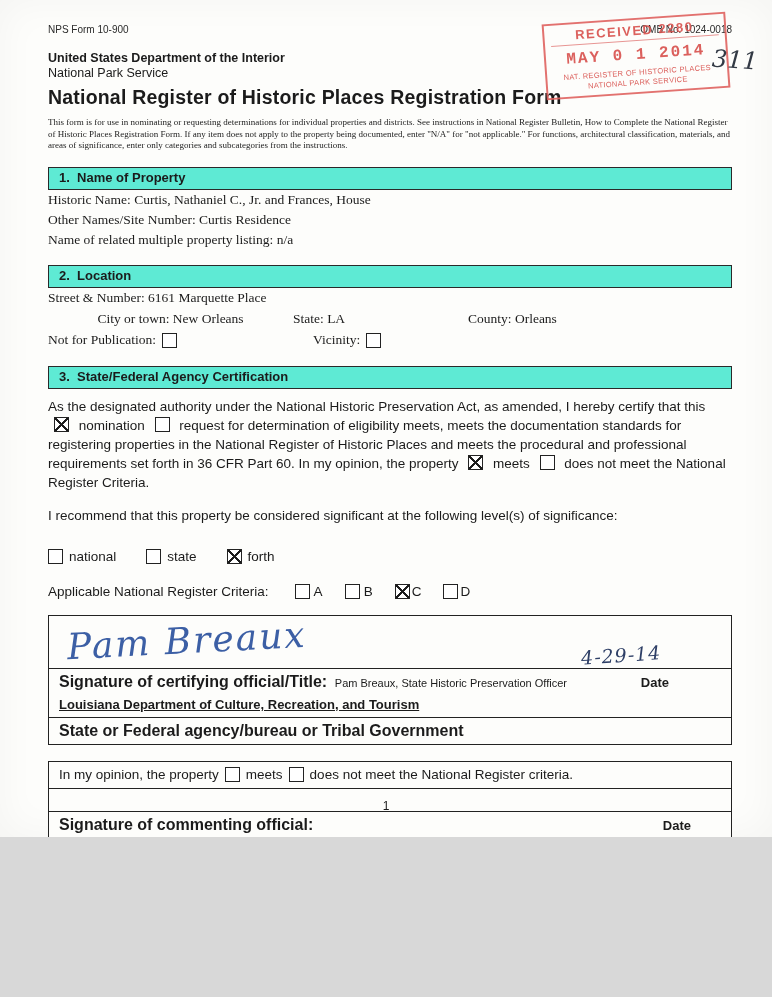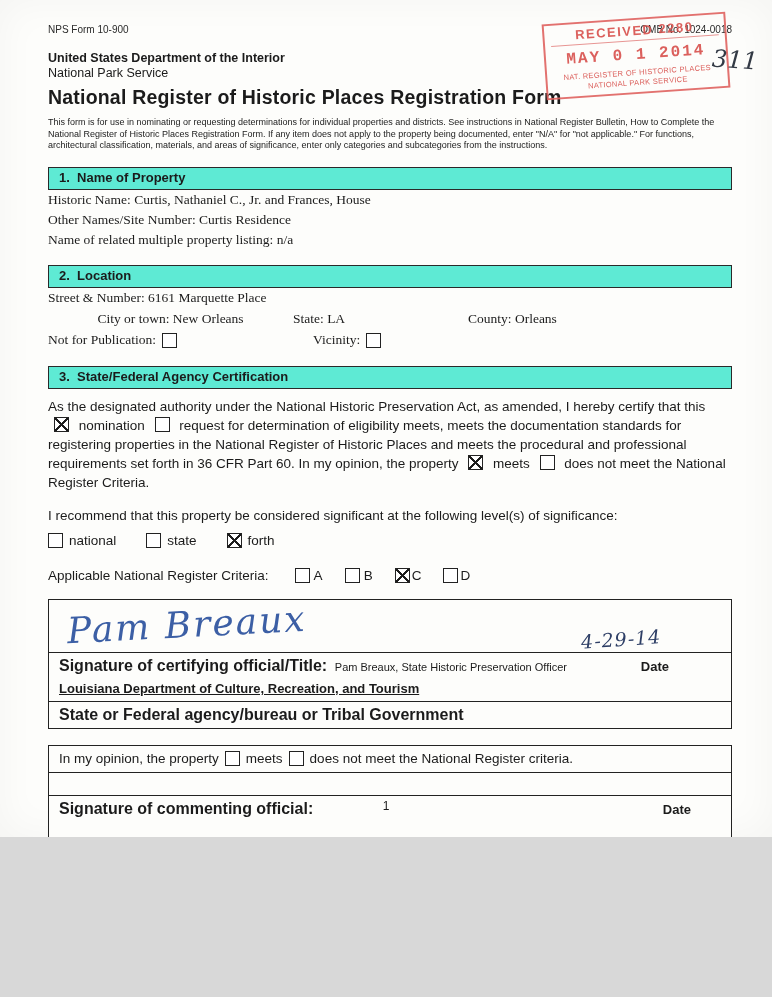--- a/index.html
+++ b/index.html
@@ -13,21 +13,21 @@
     box-sizing:border-box;
     padding:24px 40px 0 48px;
     overflow:hidden;
     box-shadow:inset 0 0 40px rgba(0,0,0,0.04);
   }
   .topline { display:flex; justify-content:space-between; font-size:10px; color:#2a2a2a; }
   .hdr { margin-top:16px; }
   .hdr .dept { font-weight:bold; font-size:12.5px; }
   .hdr .svc  { font-size:12.5px; margin-top:1px; }
   .hdr .title { font-size:19.5px; font-weight:bold; margin-top:6px; letter-spacing:0.2px; }
-  .instructions { font-size:9px; line-height:1.3; margin-top:8px; color:#222; }
+  .instructions { font-size:9px; line-height:1.3; margin-top:8px; color:#222;font-family:Liberation Serif, serif; }
 
   .sec-head {
     border:1.5px solid #2a2a2a;
     font-weight:bold; font-size:13px;
     padding:2px 6px 4px 10px;
     margin-top:15px;
     background:#5eead4;
   }
   .body-line { font-size:13.5px; line-height:20px; }
   .sec-body { margin-top:0;font-family:Liberation Serif, serif; }
@@ -44,21 +44,21 @@
     flex:0 0 auto;
   }
   .cb.checked {
     background-image:
       linear-gradient(45deg,  transparent 43%, #1c1c1c 43%, #1c1c1c 55%, transparent 55%),
       linear-gradient(135deg, transparent 43%, #1c1c1c 43%, #1c1c1c 55%, transparent 55%);
   }
 
   .para { font-size:13.5px; line-height:19px; margin:8px 0 16px 0; }
   .recommend { font-size:13.5px; margin-top:14px; }
-  .levels-row, .criteria-row { font-size:13.5px; margin-top:10px; display:flex; align-items:center; }
+  .levels-row, .criteria-row { font-size:13.5px; margin-top:26px; display:flex; align-items:center; }
   .level-group { margin-right:30px; display:inline-flex; align-items:center; }
   .crit-group  { margin-left:22px; display:inline-flex; align-items:center; }
   .criteria-row .crit-label { margin-right:4px; }
 
   .cert-box, .comment-box {
     border:1.6px solid #222;
     margin-top:16px;
     background:#fdfdfb;
   }
   .sig-script-row { position:relative; height:52px; }

